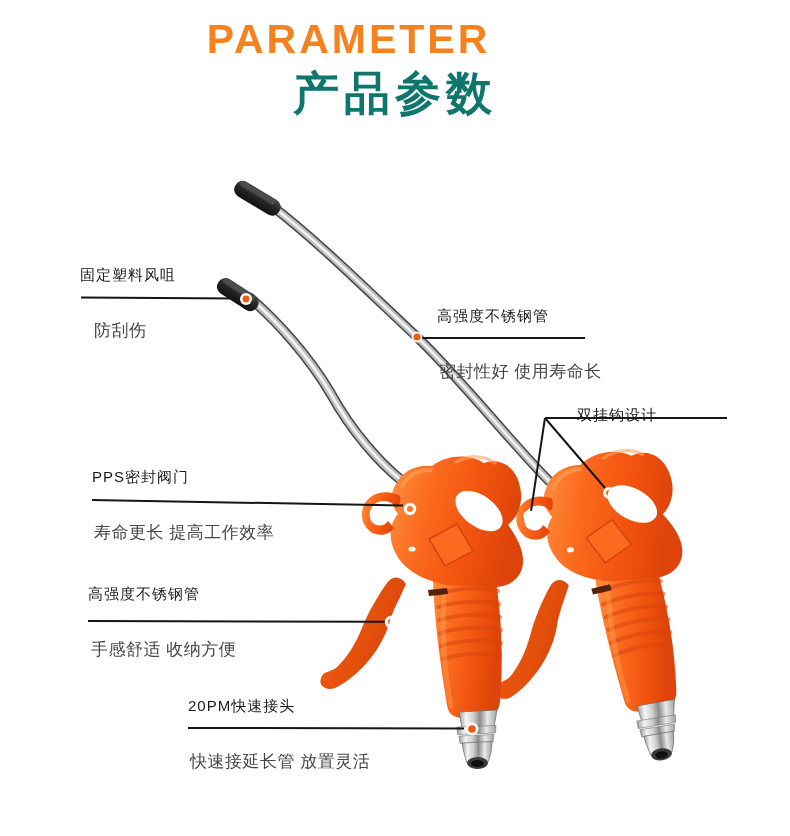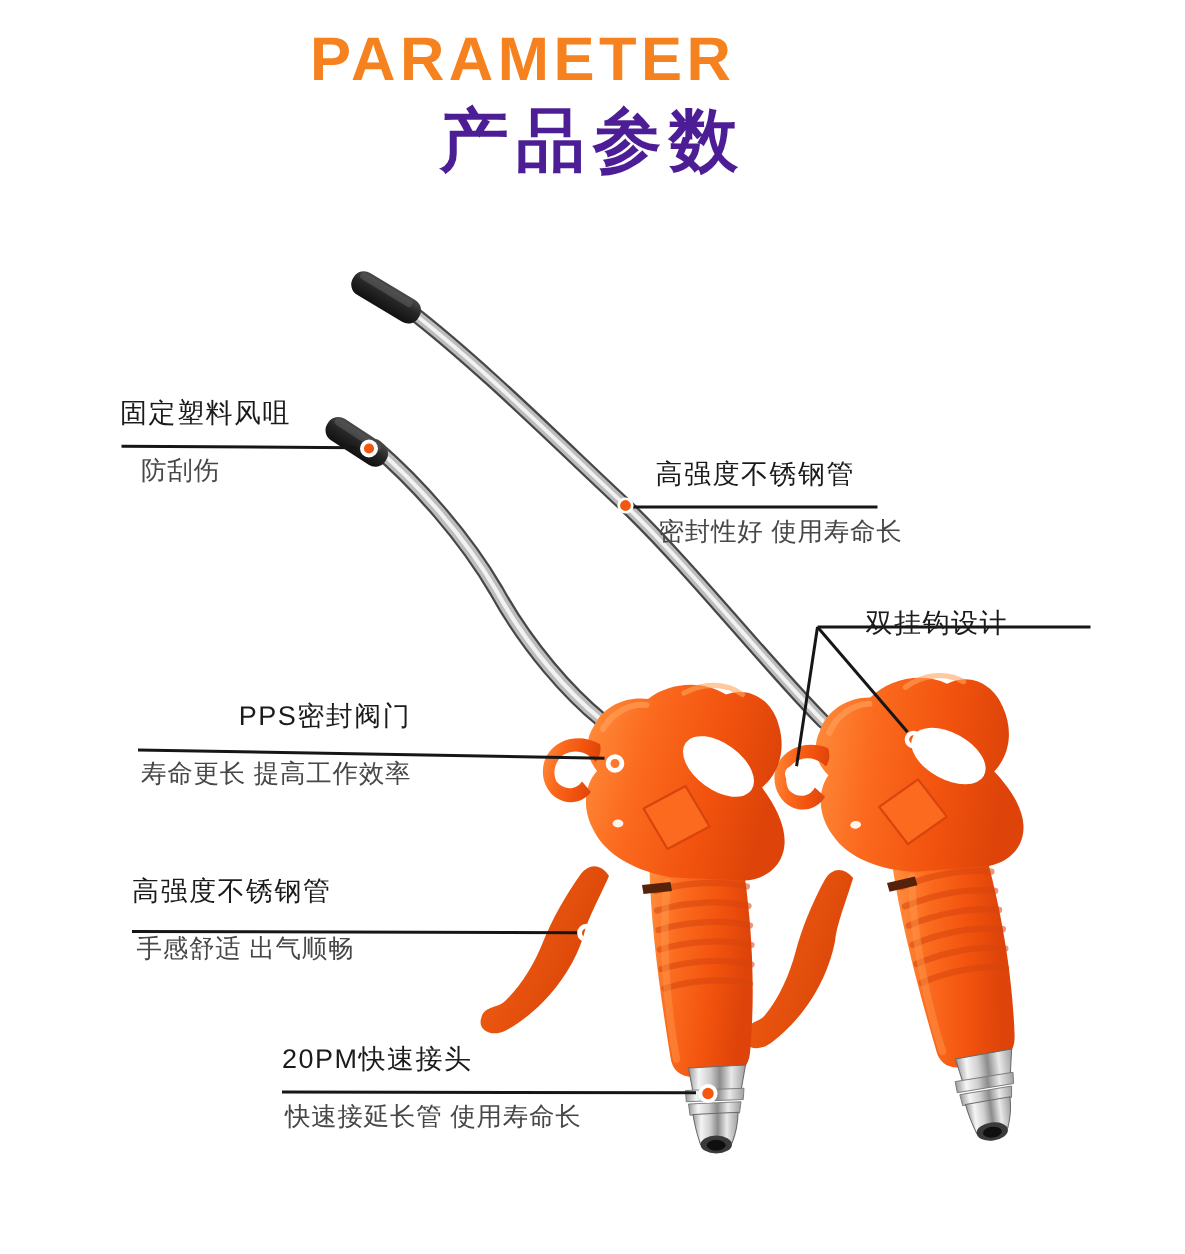--- a/index.html
+++ b/index.html
@@ -8,35 +8,35 @@
     font-family:"Liberation Sans","DejaVu Sans",sans-serif;
   }
   .art{position:absolute;left:0;top:0;z-index:1;}
   .txt{position:absolute;z-index:2;}
   .title-en{
     left:0;top:19px;width:697px;text-align:center;
     font-size:41px;font-weight:600;letter-spacing:3px;color:#f6821f;line-height:1;
   }
   .title-zh{
     left:0;top:70px;width:790px;text-align:center;
-    font-size:46px;font-weight:700;letter-spacing:5px;color:#4c1d95;line-height:1;
+    font-size:46px;font-weight:700;letter-spacing:5px;color:#0f766e;line-height:1;
   }
   .callout{position:absolute;z-index:2;}
   .co-title{
-    font-size:18px;line-height:28px;font-weight:500;color:#1b1b1b;
+    font-size:15px;line-height:28px;font-weight:500;color:#1b1b1b;
     letter-spacing:1px;white-space:nowrap;
   }
   .co-sub{
     font-size:17px;line-height:22px;font-weight:400;color:#474747;
-    letter-spacing:.5px;white-space:nowrap;margin-top:14px;
+    letter-spacing:.5px;white-space:nowrap;margin-top:31px;
   }
   .co1{left:80px;top:261px;}  .co1 .co-sub{padding-left:14px;}
   .co2{left:437px;top:302px;} .co2 .co-sub{padding-left:2px;}
   .co3{left:577px;top:401px;} .co3 .co-sub{padding-left:4px;}
-  .co4{left:92px;top:463px;text-align:right;}  .co4 .co-sub{padding-left:2px;}
+  .co4{left:92px;top:463px;}  .co4 .co-sub{padding-left:2px;}
   .co5{left:88px;top:580px;}  .co5 .co-sub{padding-left:3px;}
   .co6{left:188px;top:692px;} .co6 .co-sub{padding-left:2px;}
 </style>
 </head>
 <body>
 
 <div class="canvas">
 
   <svg class="art" width="790" height="836" viewBox="0 0 790 836" xmlns="http://www.w3.org/2000/svg" xmlns:xlink="http://www.w3.org/1999/xlink">
     <defs>
@@ -188,21 +188,21 @@
     <div class="co-title">双挂钩设计</div>
   </div>
 
   <div class="callout co4">
     <div class="co-title">PPS密封阀门</div>
     <div class="co-sub">寿命更长 提高工作效率</div>
   </div>
 
   <div class="callout co5">
     <div class="co-title">高强度不锈钢管</div>
-    <div class="co-sub">手感舒适 出气顺畅</div>
+    <div class="co-sub">手感舒适 收纳方便</div>
   </div>
 
   <div class="callout co6">
     <div class="co-title">20PM快速接头</div>
-    <div class="co-sub">快速接延长管 使用寿命长</div>
+    <div class="co-sub">快速接延长管 放置灵活</div>
   </div>
 
 </div>
 
 </body></html>

